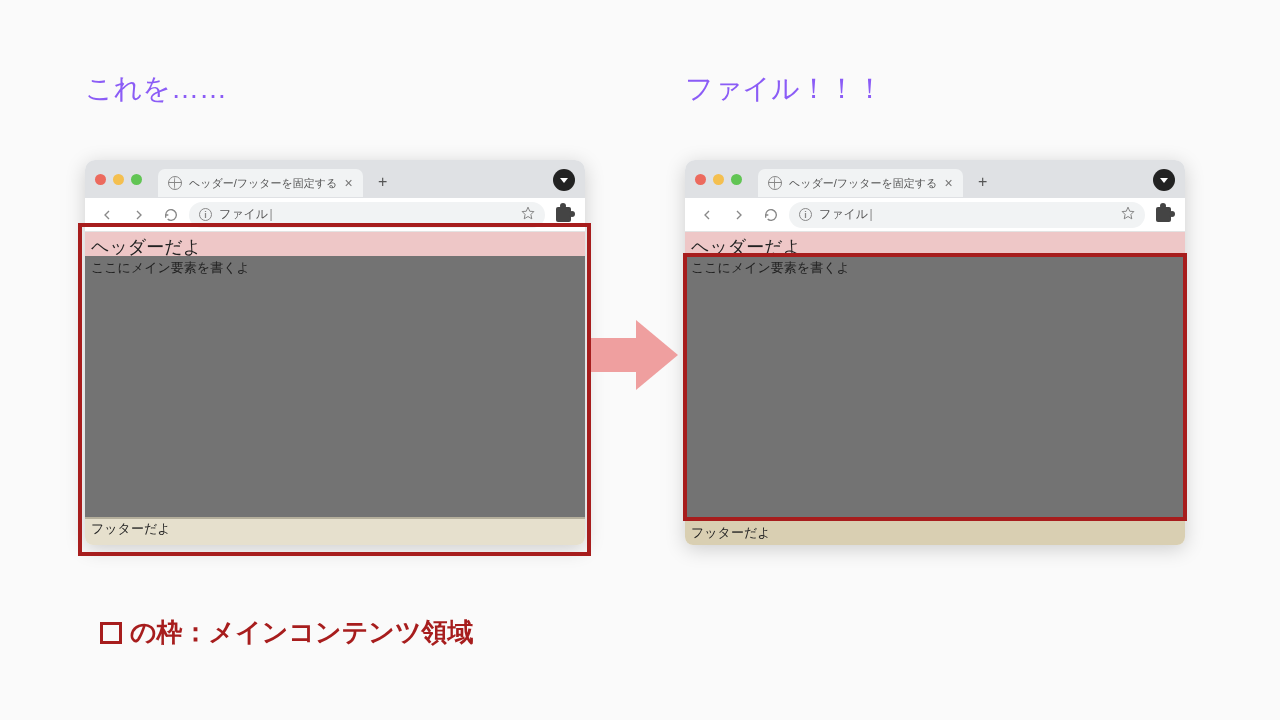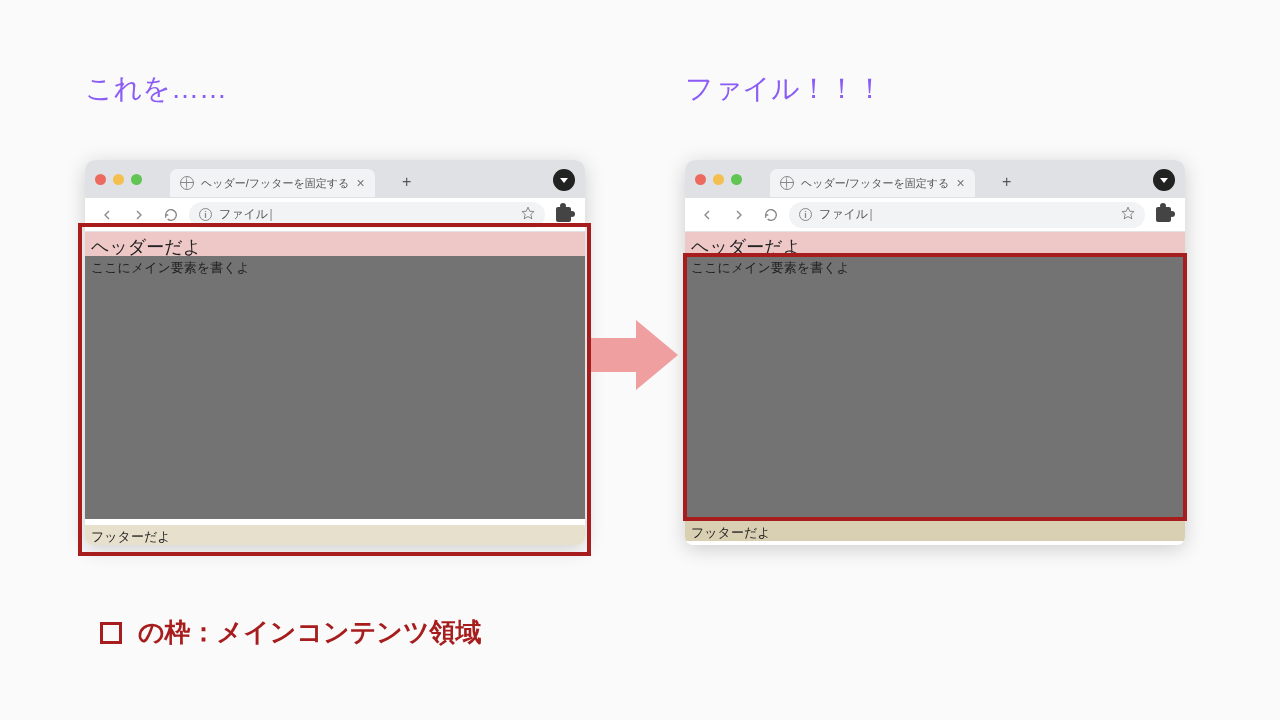--- a/index.html
+++ b/index.html
@@ -30,21 +30,21 @@
     }
     .bw-left { top: 160px; left: 85px; }
     .bw-right { top: 160px; left: 685px; }
 
     .titlebar {
       height: 38px;
       background: #dfe1e4;
       display: flex;
       align-items: center;
       padding: 0 10px;
-      gap: 20px;
+      gap: 8px;
     }
     .traffic-lights { display: flex; gap: 7px; margin-right: 8px; }
     .dot { width: 11px; height: 11px; border-radius: 50%; }
     .dot-red { background: #ec6a5e; }
     .dot-yellow { background: #f4bf4f; }
     .dot-green { background: #61c554; }
 
     .tab {
       background: #f1f3f4;
       border-radius: 7px 7px 0 0;
@@ -157,21 +157,21 @@
       padding: 3px 6px;
       color: #222;
     }
     .main-area {
       background: #737373;
       font-size: 13px;
       padding: 3px 6px;
       color: #222;
     }
     .footer-strip {
-      height: 20px;
+      height: 28px;
       background: #d9cfb2;
       font-size: 13px;
       padding: 3px 6px;
       color: #222;
     }
     .ghost-header {
       position: absolute;
       height: 16px;
       left:0; right:0;
       font-size: 13px;
@@ -225,21 +225,21 @@
     }
 
     .legend {
       position: absolute;
       top: 615px; left: 100px;
       font-size: 26px;
       font-weight: 600;
       color: #a71d1d;
       display: flex;
       align-items: center;
-      gap: 16px;
+      gap: 8px;
     }
     .legend-box {
       width: 22px; height: 22px;
       border: 3px solid #a71d1d;
       display: inline-block;
     }
   </style>
 </head>
 <body>
 

